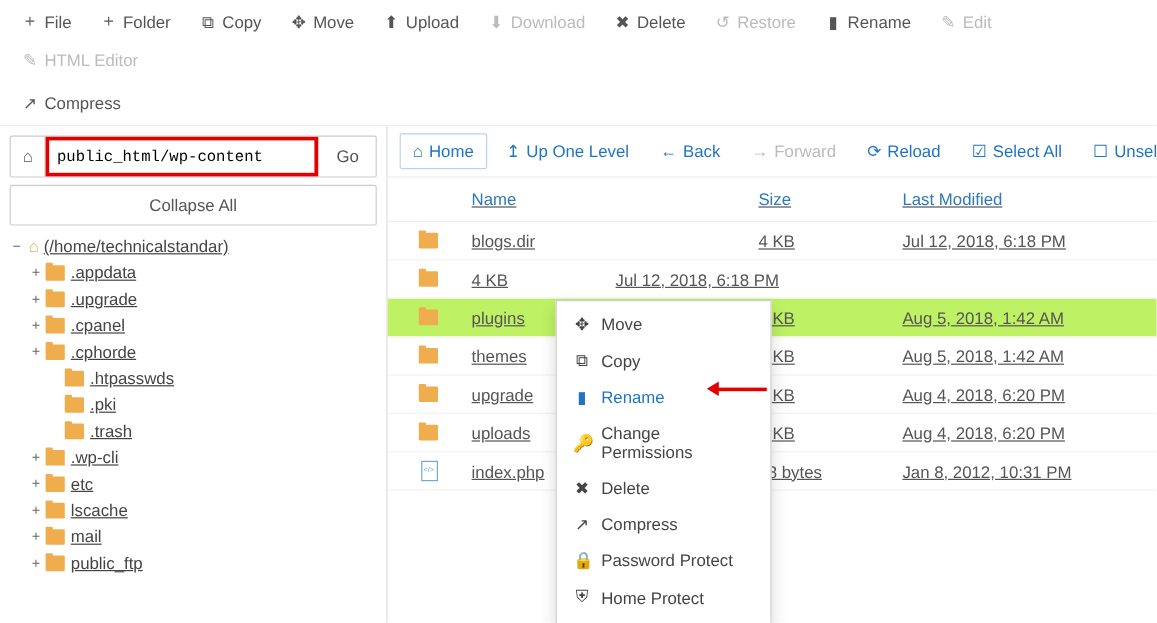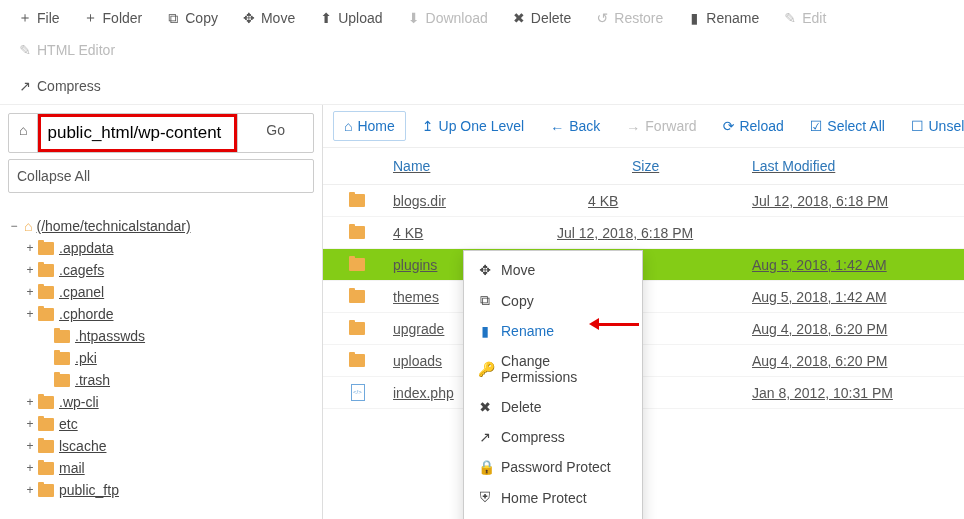--- a/index.html
+++ b/index.html
@@ -7,48 +7,48 @@
   .toolbar { display: flex; flex-wrap: wrap; padding: 4px 8px; border-bottom: 1px solid #eee; gap: 4px; }
   .tb-btn { display: inline-flex; align-items: center; padding: 6px 10px; cursor: pointer; border: none; background: none; color: #555; font-size: 14px; gap: 5px; }
   .tb-btn.disabled { color: #bbb; cursor: default; }
   .tb-icon { width: 14px; height: 14px; display: inline-flex; align-items: center; justify-content: center; }
   .main { display: flex; height: calc(100% - 74px); }
   .left { width: 323px; border-right: 1px solid #ddd; padding: 8px; overflow: hidden; }
   .right { flex: 1; overflow: hidden; position: relative; }
   .path-row { display: flex; border: 1px solid #ccc; border-radius: 2px; margin-bottom: 6px; }
   .home-btn { padding: 8px 10px; border-right: 1px solid #ccc; cursor: pointer; }
   .path-input-wrap { flex: 1; border: 3px solid #e30000; padding: 2px; display: flex; }
-  .path-input { width: 100%; border: none; outline: none; font-size: 17px; padding: 4px; }
-  .go-btn { padding: 8px 28px; border-left: 1px solid #ccc; cursor: pointer; }
-  .collapse { padding: 8px; border: 1px solid #ccc; border-radius: 2px; margin-bottom: 22px; cursor: pointer; }
+  .path-input { width: 100%; border: none; outline: none; font-size: 13px; padding: 4px; font-family: Liberation Mono, monospace; }
+  .go-btn { padding: 8px 14px; border-left: 1px solid #ccc; cursor: pointer; }
+  .collapse { text-align: center; padding: 8px; border: 1px solid #ccc; border-radius: 2px; margin-bottom: 6px; cursor: pointer; }
   .tree { font-size: 14px; color: #444; user-select: none; }
   .tree-row { display: flex; align-items: center; height: 22px; white-space: nowrap; }
   .tree-toggle { width: 12px; text-align: center; color: #666; cursor: pointer; font-size: 12px; }
   .tree-indent { display: inline-block; }
   .folder-ic { width: 16px; height: 13px; background: #f0ad4e; border-radius: 1px; margin: 0 5px 0 2px; position: relative; }
   .folder-ic::before { content:""; position:absolute; top:-2px; left:0; width:6px; height:3px; background:#f0ad4e; border-radius:1px 1px 0 0; }
   .folder-home { color: #f0ad4e; margin: 0 4px; }
   .tree-label { cursor: pointer; text-decoration: underline; }
   .nav-toolbar { display: flex; align-items: center; padding: 6px 10px; gap: 6px; border-bottom: 1px solid #eee; flex-wrap: nowrap; overflow: hidden; }
   .nav-btn { display: inline-flex; align-items: center; gap: 5px; padding: 6px 10px; color: #1f74c4; cursor: pointer; white-space: nowrap; }
   .nav-btn.disabled { color: #bbb; cursor: default; }
   .nav-btn.box { border: 1px solid #b7d4ef; border-radius: 2px; }
   .file-table { width: 100%; text-decoration: underline; }
   .ft-header { display: flex; padding: 10px 0; border-bottom: 1px solid #eee; color: #2e77b8; font-weight: 400; }
   .col-name { flex: 1; padding-left: 70px; }
   .col-size { width: 120px; }
   .col-mod { width: 212px; }
   .ft-row { display: flex; align-items: center; height: 32px; border-bottom: 1px solid #f3f3f3; color: #555; }
-  .ft-row.selected { background: #84cc16; }
+  .ft-row.selected { background: #bef264; }
   .ft-icon-cell { width: 70px; display: flex; justify-content: center; }
   .file-ic { width: 14px; height: 17px; border: 1px solid #6fa8dc; background:#fff; position: relative; }
   .file-ic::after { content:"</>"; font-size:6px; color:#6fa8dc; position:absolute; top:4px; left:1px; }
   .ft-name { flex: 1; }
   .ft-size { width: 120px; }
-  .ft-mod { width: 212px; margin-left: 44px; }
+  .ft-mod { width: 212px; }
   .ctx-menu { position: absolute; top: 145px; left: 140px; width: 180px; background: #fff; border: 1px solid #ccc; box-shadow: 0 6px 14px rgba(0,0,0,0.16); z-index: 10; padding: 4px 0; }
   .ctx-item { display: flex; align-items: center; gap: 9px; padding: 7px 14px; cursor: pointer; color: #444; }
   .ctx-item.hl { color: #1f74c4; }
   .ctx-icon { width: 14px; text-align: center; }
   .arrow-annot { position: absolute; top: 218px; left: 270px; z-index: 11; }
   .arrow-line { width: 46px; height: 3px; background: #e30000; position: relative; }
   .arrow-line::before { content:""; position:absolute; left:-10px; top:-5px; border: 6px solid transparent; border-right: 10px solid #e30000; }
 </style>
 </head>
 <body>
@@ -126,21 +126,21 @@
           <div class="tree-row">
             <span class="tree-indent" style="width: 16px;"></span>
             <span class="tree-toggle">+</span>
             <span class="folder-ic"></span>
             <span class="tree-label">.appdata</span>
           </div>
           <div class="tree-row">
             <span class="tree-indent" style="width: 16px;"></span>
             <span class="tree-toggle">+</span>
             <span class="folder-ic"></span>
-            <span class="tree-label">.cagefs</span>
+            <span class="tree-label">.upgrade</span>
           </div>
           <div class="tree-row">
             <span class="tree-indent" style="width: 16px;"></span>
             <span class="tree-toggle">+</span>
             <span class="folder-ic"></span>
             <span class="tree-label">.cpanel</span>
           </div>
           <div class="tree-row">
             <span class="tree-indent" style="width: 16px;"></span>
             <span class="tree-toggle">+</span>

